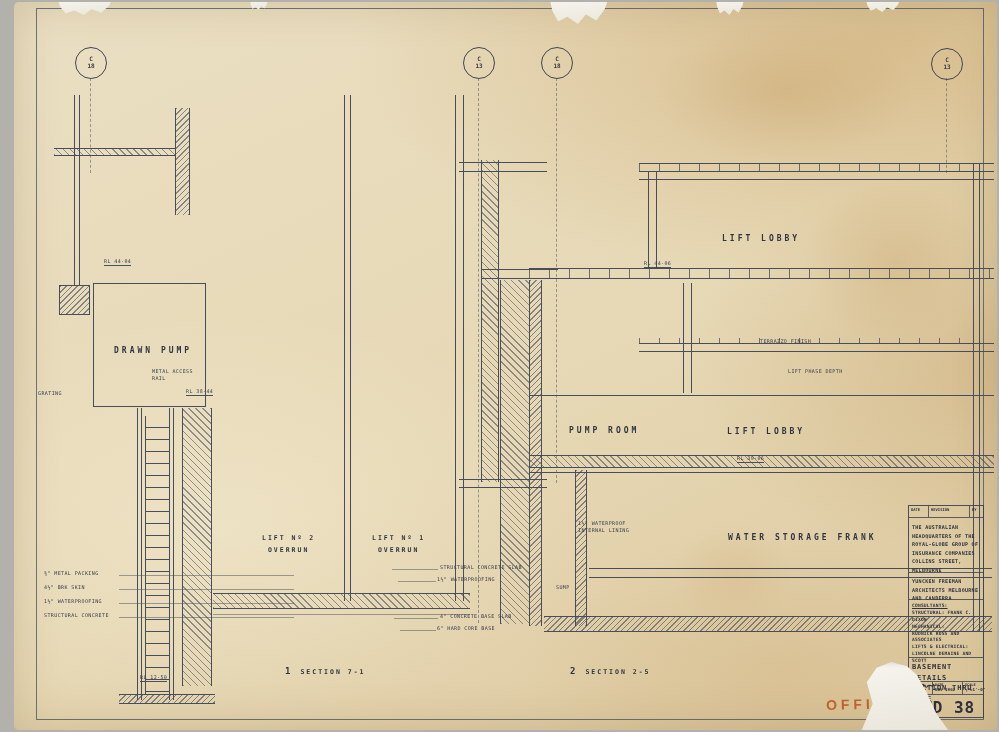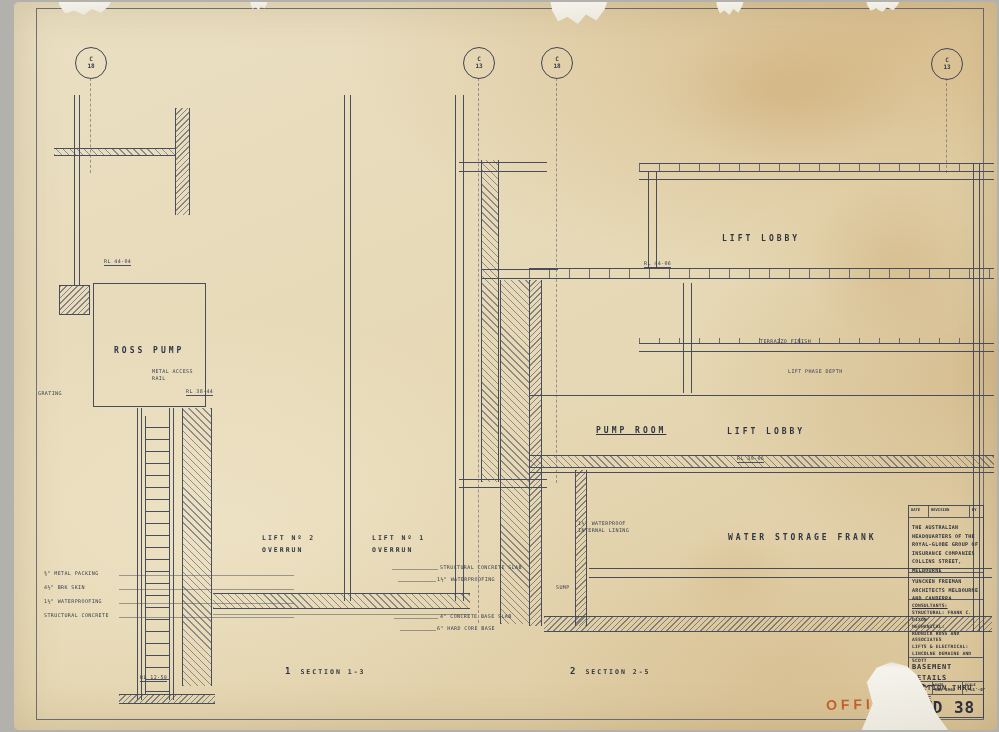--- a/index.html
+++ b/index.html
@@ -25,21 +25,21 @@
   .hatchd{background-image:repeating-linear-gradient(135deg, rgba(66,72,88,.6) 0 1px, transparent 1px 4px);}
   .stip{background-image:radial-gradient(rgba(66,72,88,.55) .5px, transparent .7px);background-size:4px 4px;}
   .ticks{background-image:repeating-linear-gradient(to right, rgba(66,72,88,.75) 0 1px, transparent 1px 20px);}
   .dashv{position:absolute;width:0;border-left:1px dashed rgba(82,88,104,.55);}
   .circle{position:absolute;width:30px;height:30px;border:1.5px solid #3f4552;border-radius:50%;
     display:flex;flex-direction:column;align-items:center;justify-content:center;
     color:#353b48;font-size:6px;line-height:1.15;font-weight:bold;}
   .ladder{position:absolute;border-left:1px solid #474d5a;border-right:1px solid #474d5a;box-sizing:border-box;
     background-image:repeating-linear-gradient(to bottom, transparent 0 11px, #474d5a 11px 12px);}
   .room{position:absolute;color:#2e3542;font-size:8px;font-weight:bold;letter-spacing:3px;white-space:nowrap;}
-  .room.sm{font-size:6.5px;letter-spacing:2px;line-height:1.9;white-space:normal;}
+  .room.sm{font-size:6.5px;letter-spacing:2px;line-height:1.9;white-space:normal;text-align:center;}
   .note{position:absolute;color:#3a4150;font-size:5px;letter-spacing:.4px;white-space:nowrap;line-height:1.4;}
   .note.wrap{white-space:normal;}
   .level{position:absolute;color:#3a4150;font-size:5px;letter-spacing:.4px;white-space:nowrap;
     border-bottom:1px solid rgba(58,65,80,.9);padding-bottom:1px;}
   .seclbl{position:absolute;display:flex;align-items:baseline;gap:10px;color:#2e3542;}
   .seclbl .n{font-size:9px;font-weight:bold;}
   .seclbl .t{font-size:6.5px;letter-spacing:2px;font-weight:bold;}
   .tear{position:absolute;top:-2px;background:linear-gradient(175deg,#f6f4ee,#eae6da);z-index:15;
     clip-path:polygon(0 0,100% 0,94% 40%,80% 85%,62% 60%,48% 100%,30% 70%,14% 90%,4% 45%);
     box-shadow:0 1px 2px rgba(90,70,40,.25);}
@@ -143,23 +143,23 @@
 
     <div class="lnl" style="left:105px;top:573px;width:175px;height:1px;"></div>
     <div class="lnl" style="left:105px;top:587px;width:175px;height:1px;"></div>
     <div class="lnl" style="left:105px;top:601px;width:175px;height:1px;"></div>
     <div class="lnl" style="left:105px;top:615px;width:175px;height:1px;"></div>
     <div class="lnl" style="left:378px;top:567px;width:46px;height:1px;"></div>
     <div class="lnl" style="left:384px;top:579px;width:38px;height:1px;"></div>
     <div class="lnl" style="left:380px;top:616px;width:44px;height:1px;"></div>
     <div class="lnl" style="left:386px;top:628px;width:36px;height:1px;"></div>
 
-    <div class="room" style="left:100px;top:344px;">ROSS PUMP</div>
+    <div class="room" style="left:100px;top:344px;">DRAWN PUMP</div>
     <div class="room" style="left:708px;top:232px;">LIFT LOBBY</div>
-    <div class="room" style="left:582px;top:424px;text-decoration:underline;">PUMP ROOM</div>
+    <div class="room" style="left:555px;top:424px;">PUMP ROOM</div>
     <div class="room" style="left:713px;top:425px;">LIFT LOBBY</div>
     <div class="room" style="left:714px;top:531px;">WATER STORAGE FRANK</div>
     <div class="room sm" style="left:248px;top:530px;">
       <div>LIFT Nº 2</div>
       <div>OVERRUN</div>
     </div>
     <div class="room sm" style="left:358px;top:530px;">
       <div>LIFT Nº 1</div>
       <div>OVERRUN</div>
     </div>
@@ -179,21 +179,21 @@
     <div class="note" style="left:423px;top:623px;">6" HARD CORE BASE</div>
     <div class="note wrap" style="left:564px;top:518px;width:66px;">1½" WATERPROOF INTERNAL LINING</div>
     <div class="note" style="left:542px;top:582px;">SUMP</div>
     <div class="note" style="left:746px;top:336px;">TERRAZZO FINISH</div>
     <div class="note" style="left:774px;top:366px;">LIFT PHASE DEPTH</div>
     <div class="level" style="left:630px;top:258px;">RL 44·06</div>
     <div class="level" style="left:723px;top:453px;">RL 39·06</div>
 
     <div class="seclbl" style="left:271px;top:664px;">
       <span class="n">1</span>
-      <span class="t">SECTION 1-3</span>
+      <span class="t">SECTION 7-1</span>
     </div>
     <div class="seclbl" style="left:556px;top:664px;">
       <span class="n">2</span>
       <span class="t">SECTION 2-5</span>
     </div>
 
     <div id="tblock">
       <div class="row tb-head">
         <div style="width:20px;">DATE</div>
         <div style="flex:1;">REVISION</div>

